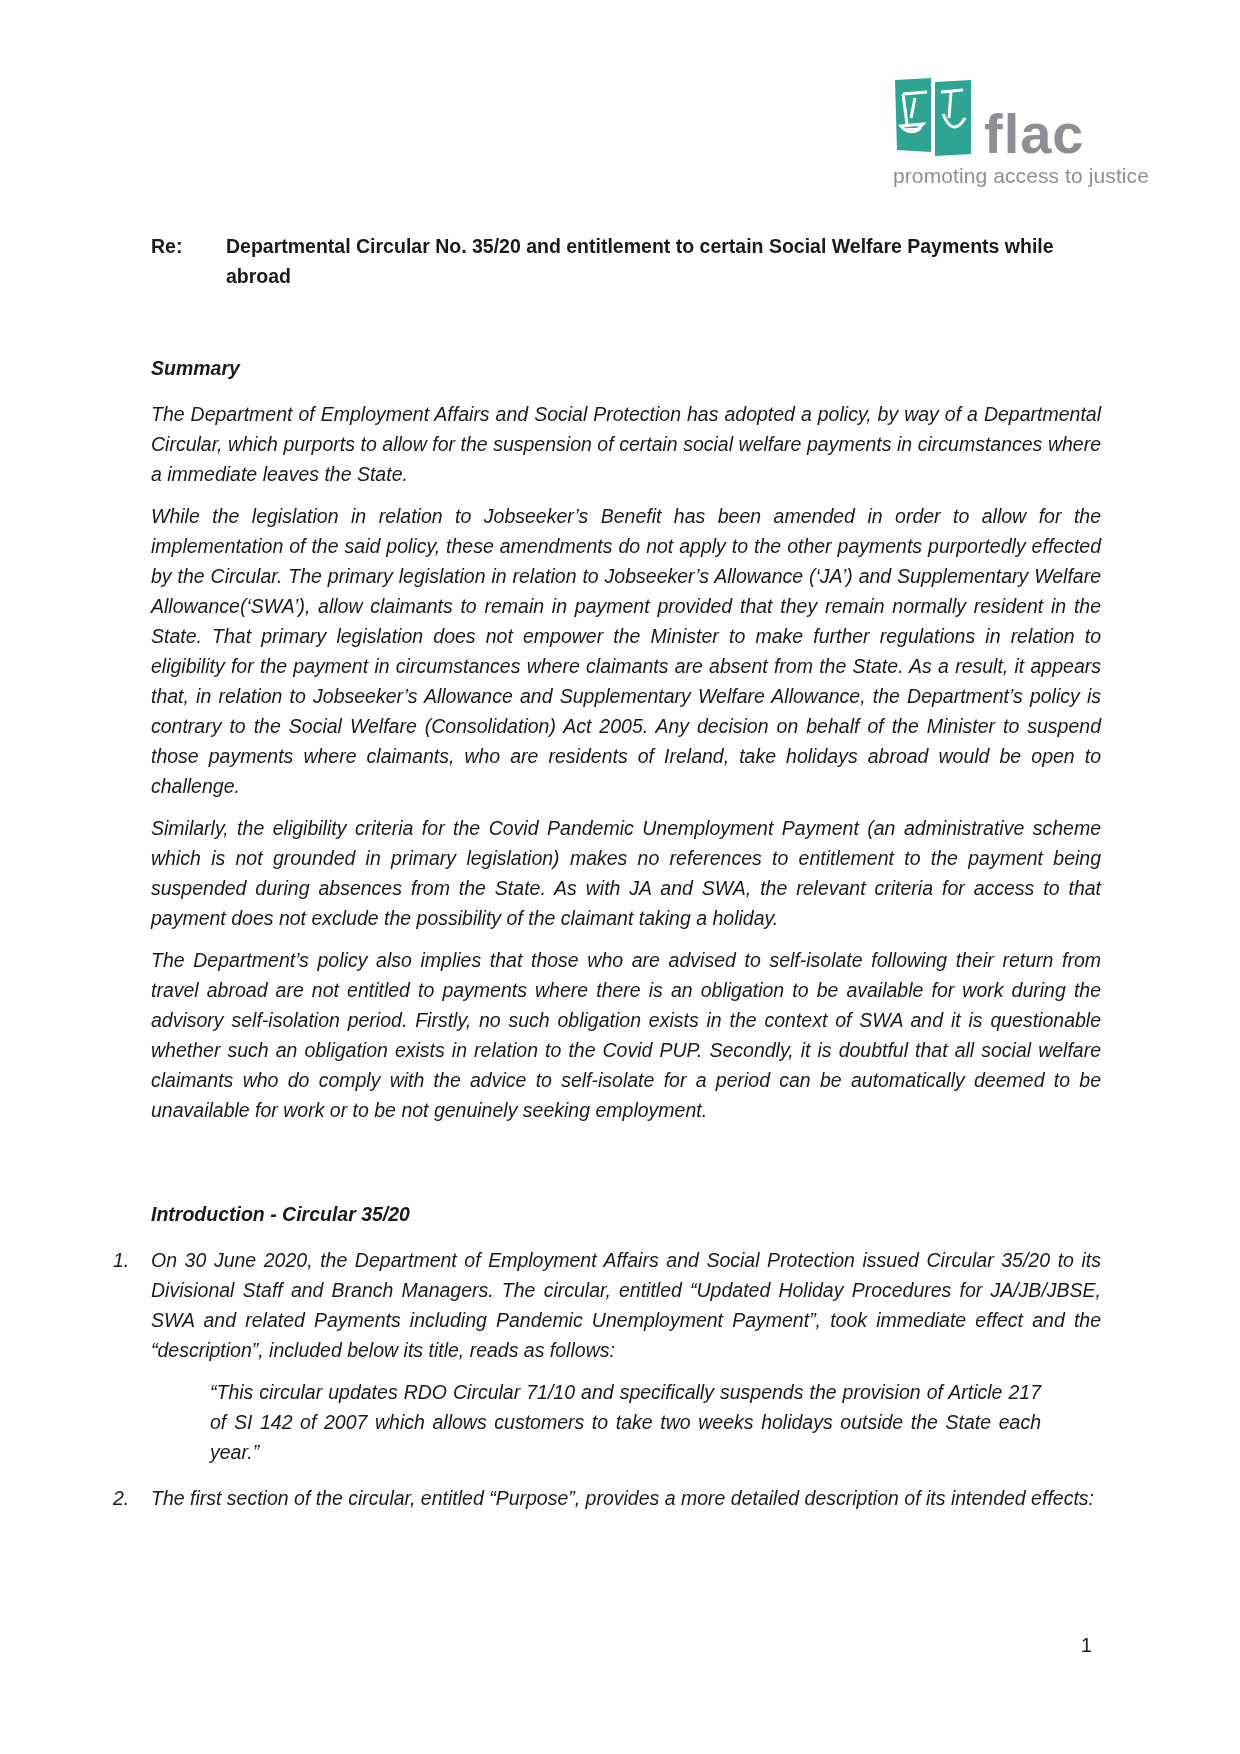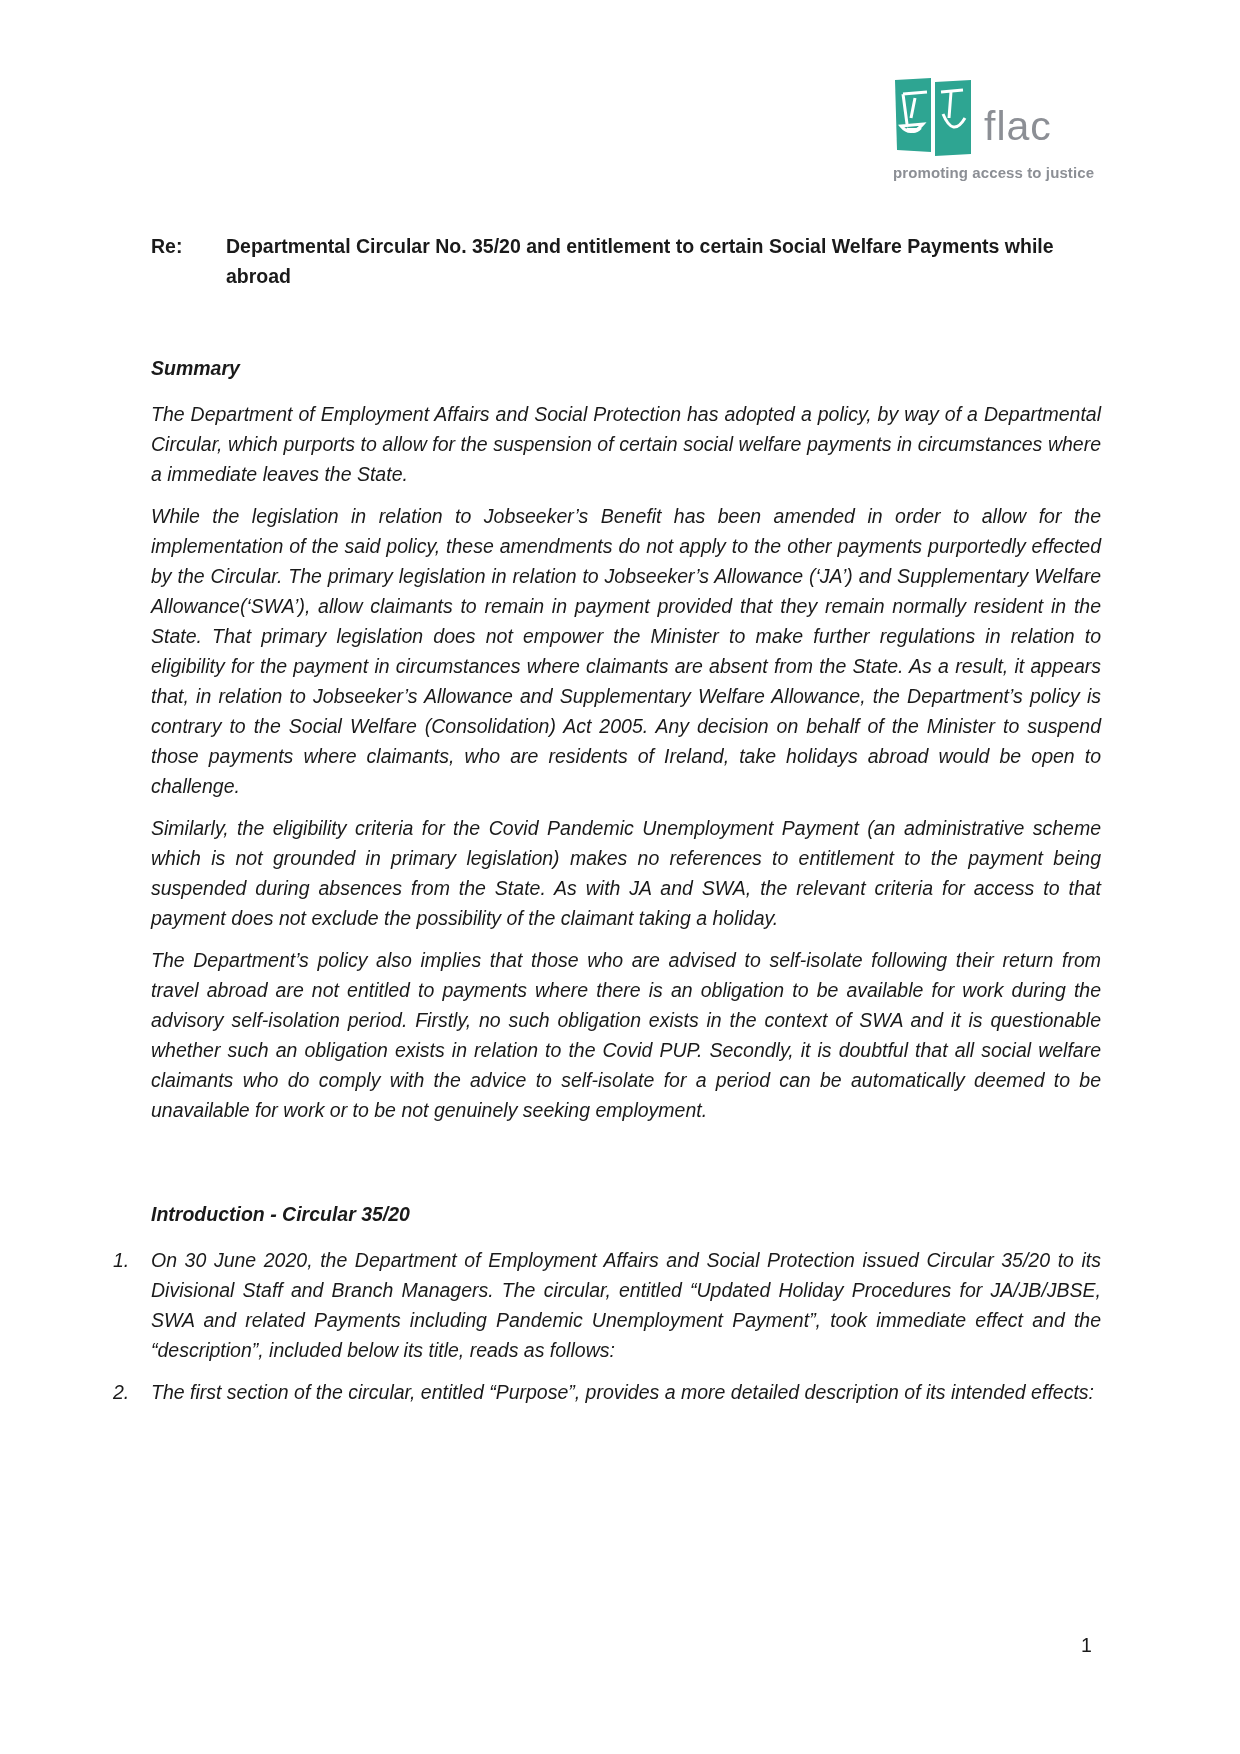--- a/index.html
+++ b/index.html
@@ -3,22 +3,22 @@
 <meta charset="utf-8">
 <style>
   html, body { margin: 0; padding: 0; background: #ffffff; }
   body {
     width: 1240px; height: 1754px; position: relative; overflow: hidden;
     font-family: "Liberation Sans", "DejaVu Sans", sans-serif;
     color: #1a1a1a;
   }
   .logo { position: absolute; left: 893px; top: 78px; width: 200px; height: 105px; }
   .logo-mark { position: absolute; left: 0; top: 0; width: 80px; height: 78px; }
-  .logo-word { position: absolute; left: 91px; top: 28px; font-size: 41px; font-weight: normal; color: #8c8f95; letter-spacing: 1px; line-height: 1; }
-  .logo-tag { position: absolute; left: 0; top: 86px; font-size: 15px; font-weight: bold; color: #8c8f95; white-space: nowrap; letter-spacing: 0.1px; }
+  .logo-word { position: absolute; left: 91px; top: 28px; font-size: 56px; font-weight: bold; color: #8c8f95; letter-spacing: 1px; line-height: 1; }
+  .logo-tag { position: absolute; left: 0; top: 86px; font-size: 21px; font-weight: normal; color: #8c8f95; white-space: nowrap; letter-spacing: 0.1px; }
 
   .re-block { position: absolute; left: 151px; top: 231px; width: 950px; font-size: 19.5px; font-weight: bold; line-height: 30px; }
   .re-label { position: absolute; left: 0; top: 0; text-align: right; }
   .re-text { position: absolute; left: 75px; top: 0; width: 880px; }
 
   .content { position: absolute; left: 151px; top: 353px; width: 950px; font-size: 19.5px; line-height: 30px; font-style: italic; }
   .h { font-weight: bold; margin: 0 0 16px 0; }
   p { margin: 0 0 12px 0; text-align: justify; }
   .gap-big { height: 62px; }
   .list-item { position: relative; padding-left: 0; margin-bottom: 12px; text-align: justify; }
@@ -54,20 +54,21 @@
   <p>The Department’s policy also implies that those who are advised to self-isolate following their return from travel abroad are not entitled to payments where there is an obligation to be available for work during the advisory self-isolation period. Firstly, no such obligation exists in the context of SWA and it is questionable whether such an obligation exists in relation to the Covid PUP. Secondly, it is doubtful that all social welfare claimants who do comply with the advice to self-isolate for a period can be automatically deemed to be unavailable for work or to be not genuinely seeking employment.</p>
 
   <div class="gap-big"></div>
 
   <div class="h">Introduction - Circular 35/20</div>
 
   <div class="list-item">
     <span class="list-num">1.</span>
     <span>On 30 June 2020, the Department of Employment Affairs and Social Protection issued Circular 35/20 to its Divisional Staff and Branch Managers. The circular, entitled “Updated Holiday Procedures for JA/JB/JBSE, SWA and related Payments including Pandemic Unemployment Payment”, took immediate effect and the “description”, included below its title, reads as follows:</span>
   </div>
+  <div class="quote">“This circular updates RDO Circular 71/10 and specifically suspends the provision of Article 217 of SI 142 of 2007 which allows customers to take two weeks holidays outside the State each year.”</div>
 
   <div class="list-item">
     <span class="list-num">2.</span>
     <span>The first section of the circular, entitled “Purpose”, provides a more detailed description of its intended effects:</span>
   </div>
 </div>
 
 <div class="page-num">1</div>
 
 </body></html>

